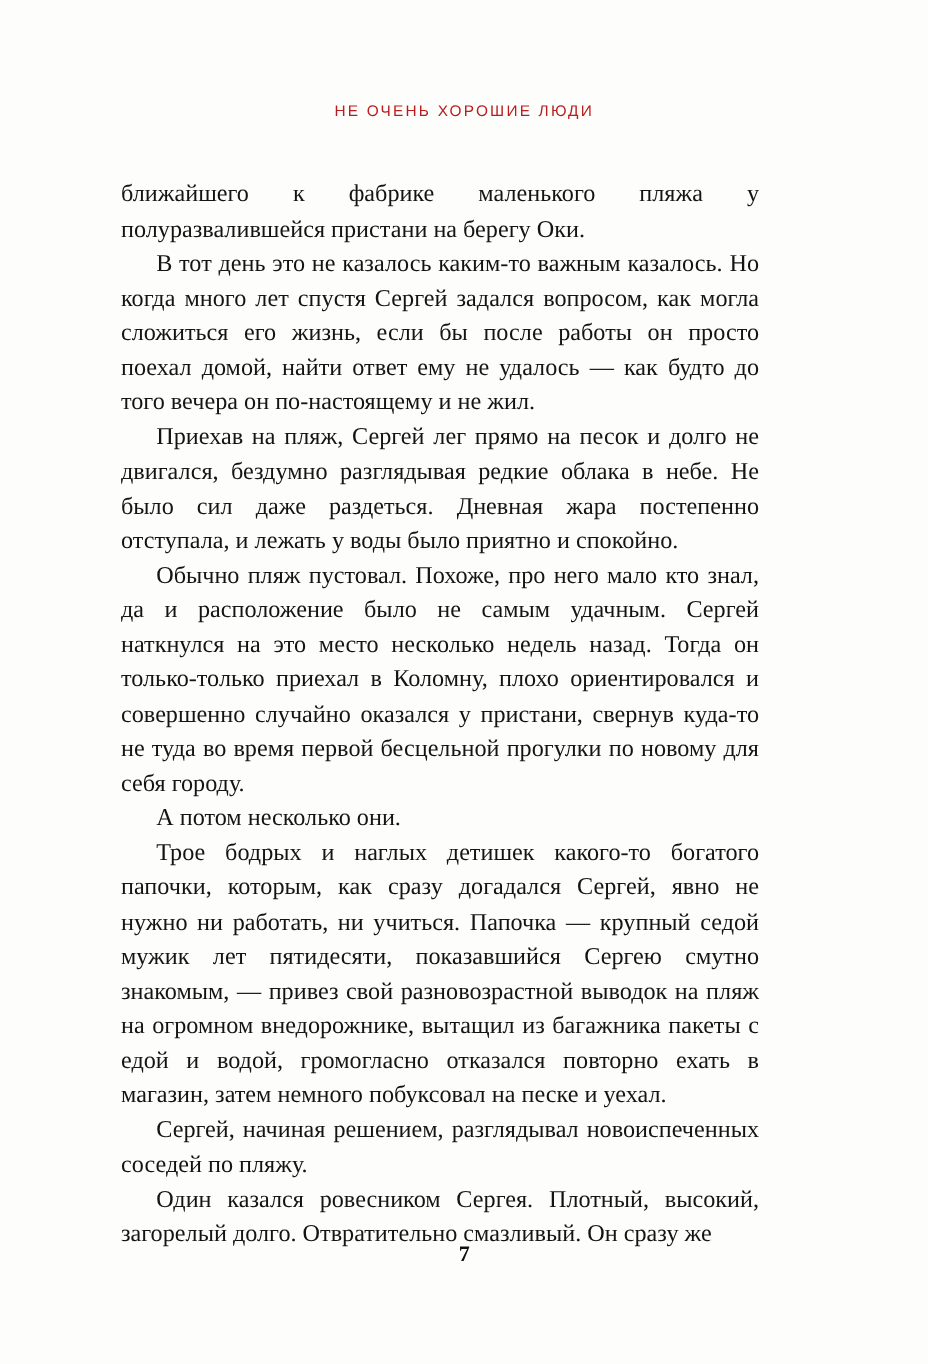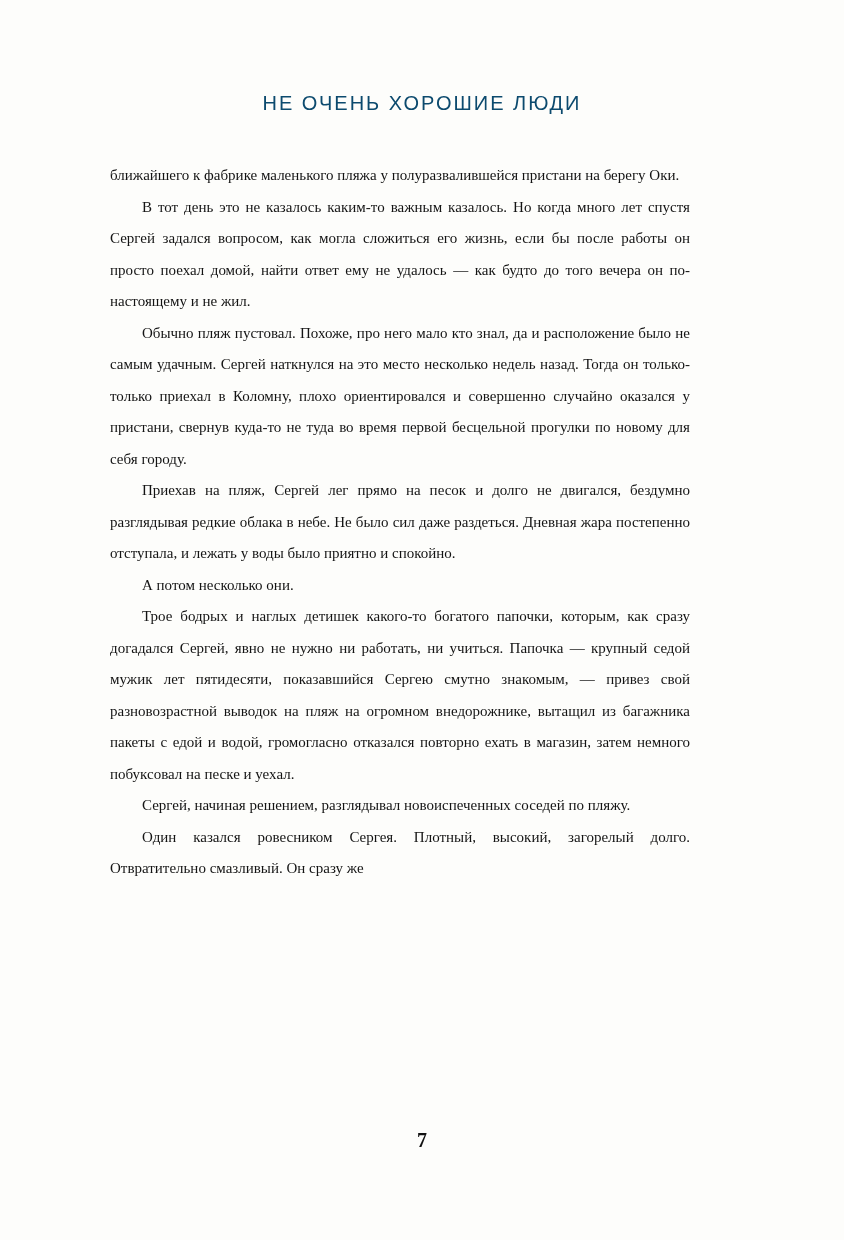--- a/index.html
+++ b/index.html
@@ -21,36 +21,36 @@
     background: #fdfdfb;
     box-sizing: border-box;
   }
   .running-head {
     position: absolute;
     top: 92px;
     left: 0;
     right: 0;
     text-align: center;
     font-family: "Liberation Sans", sans-serif;
-    font-size: 20px;
+    font-size: 14px;
     letter-spacing: 2.0px;
-    color: #0c4a6e;
+    color: #b91c1c;
     text-transform: uppercase;
     font-weight: 400;
   }
   .text-block {
     position: absolute;
     top: 160px;
     left: 110px;
     width: 580px;
   }
   p.para {
     margin: 0;
     font-family: "Liberation Serif", serif;
-    font-size: 15px;
+    font-size: 22px;
     line-height: 31.5px;
     text-align: justify;
     text-justify: inter-word;
     color: #141414;
     hyphens: manual;
   }
   p.para.indent {
     text-indent: 32px;
   }
   .folio {
@@ -68,22 +68,22 @@
 </head>
 <body>
 
 <div class="page">
 
   <div class="running-head">Не очень хорошие люди</div>
 
   <div class="text-block">
     <p class="para">ближайшего к фабрике маленького пляжа у полуразвалившейся пристани на берегу Оки.</p>
     <p class="para indent">В тот день это не казалось каким-то важным казалось. Но когда много лет спустя Сергей задался вопросом, как могла сложиться его жизнь, если бы после работы он просто поехал домой, найти ответ ему не удалось — как будто до того вечера он по-настоящему и не жил.</p>
+    <p class="para indent">Приехав на пляж, Сергей лег прямо на песок и долго не двигался, бездумно разглядывая редкие облака в небе. Не было сил даже раздеться. Дневная жара постепенно отступала, и лежать у воды было приятно и спокойно.</p>
     <p class="para indent">Обычно пляж пустовал. Похоже, про него мало кто знал, да и расположение было не самым удачным. Сергей наткнулся на это место несколько недель назад. Тогда он только-только приехал в Коломну, плохо ориентировался и совершенно случайно оказался у пристани, свернув куда-то не туда во время первой бесцельной прогулки по новому для себя городу.</p>
-    <p class="para indent">Приехав на пляж, Сергей лег прямо на песок и долго не двигался, бездумно разглядывая редкие облака в небе. Не было сил даже раздеться. Дневная жара постепенно отступала, и лежать у воды было приятно и спокойно.</p>
     <p class="para indent">А потом несколько они.</p>
     <p class="para indent">Трое бодрых и наглых детишек какого-то богатого папочки, которым, как сразу догадался Сергей, явно не нужно ни работать, ни учиться. Папочка — крупный седой мужик лет пятидесяти, показавшийся Сергею смутно знакомым, — привез свой разновозрастной выводок на пляж на огромном внедорожнике, вытащил из багажника пакеты с едой и водой, громогласно отказался повторно ехать в магазин, затем немного побуксовал на песке и уехал.</p>
     <p class="para indent">Сергей, начиная решением, разглядывал новоиспеченных соседей по пляжу.</p>
     <p class="para indent">Один казался ровесником Сергея. Плотный, высокий, загорелый долго. Отвратительно смазливый. Он сразу же</p>
   </div>
 
   <div class="folio">7</div>
 
 </div>
 

